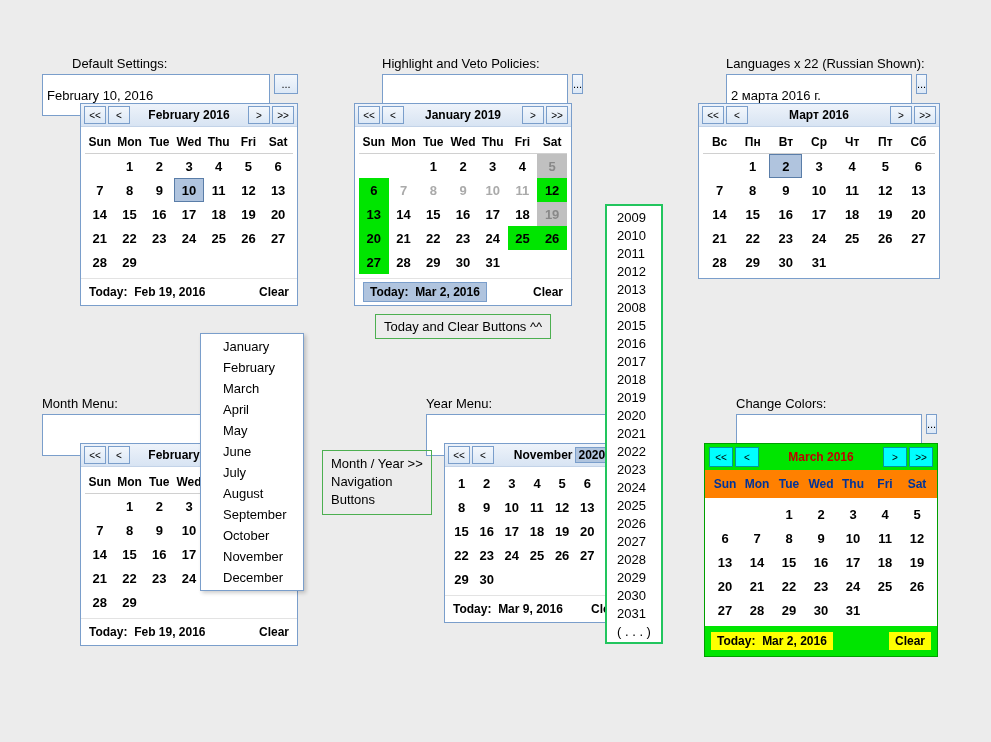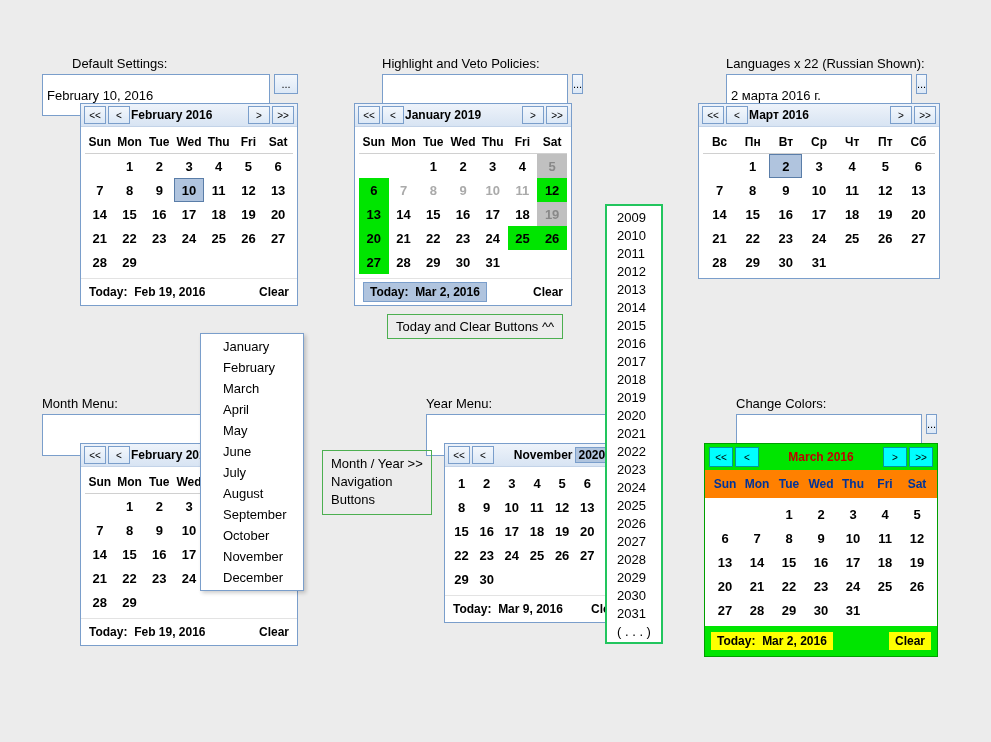--- a/index.html
+++ b/index.html
@@ -59,20 +59,21 @@
     font-size: 10px;
     cursor: pointer;
     margin: 0 1px;
     display: flex;
     align-items: center;
     justify-content: center;
     box-sizing: border-box;
   }
   .month-title {
     flex: 1;
+    text-align: center;
     font-weight: bold;
     font-size: 12px;
   }
   .cal-grid {
     display: grid;
     grid-template-columns: repeat(7, 1fr);
     padding: 4px;
     gap: 0;
   }
   .dow {
@@ -258,21 +259,21 @@
       <div class="day">28</div>
       <div class="day">29</div>
       <div class="day">30</div>
       <div class="day">31</div>
     </div>
   <div class="cal-footer">
     <span><span class="today-btn-hl"><span>Today:</span>&nbsp;&nbsp;<span>Mar 2, 2016</span></span></span>
     <span>Clear</span>
   </div>
 </div>
-<div class="abs note-box" style="left:375px; top:314px;margin-left:12px;">Today and Clear Buttons ^^</div>
+<div class="abs note-box" style="left:375px; top:314px;">Today and Clear Buttons ^^</div>
 
 <div class="abs" style="left:726px; top:56px;">
   <div class="label">Languages x 22 (Russian Shown):</div>
 </div>
 <div class="abs input-row" style="left:726px; top:74px; width:200px;">
   <input class="text-input" value="2 марта 2016 г." style="">
   <div class="ellipsis-btn">...</div>
 </div>
 <div class="abs calendar" style="left:698px; top:103px; width:242px;">
   <div class="cal-header">
@@ -451,21 +452,21 @@
     <span><span>Today:</span>&nbsp;&nbsp;<span>Mar 9, 2016</span></span>
     <span>Clear</span>
   </div>
 </div>
 <div class="abs year-menu" style="left:605px; top:204px;" id="yearmenu">
     <div>2009</div>
     <div>2010</div>
     <div>2011</div>
     <div>2012</div>
     <div>2013</div>
-    <div>2014</div>
+    <div>2008</div>
     <div>2015</div>
     <div>2016</div>
     <div>2017</div>
     <div>2018</div>
     <div>2019</div>
     <div>2020</div>
     <div>2021</div>
     <div>2022</div>
     <div>2023</div>
     <div>2024</div>

